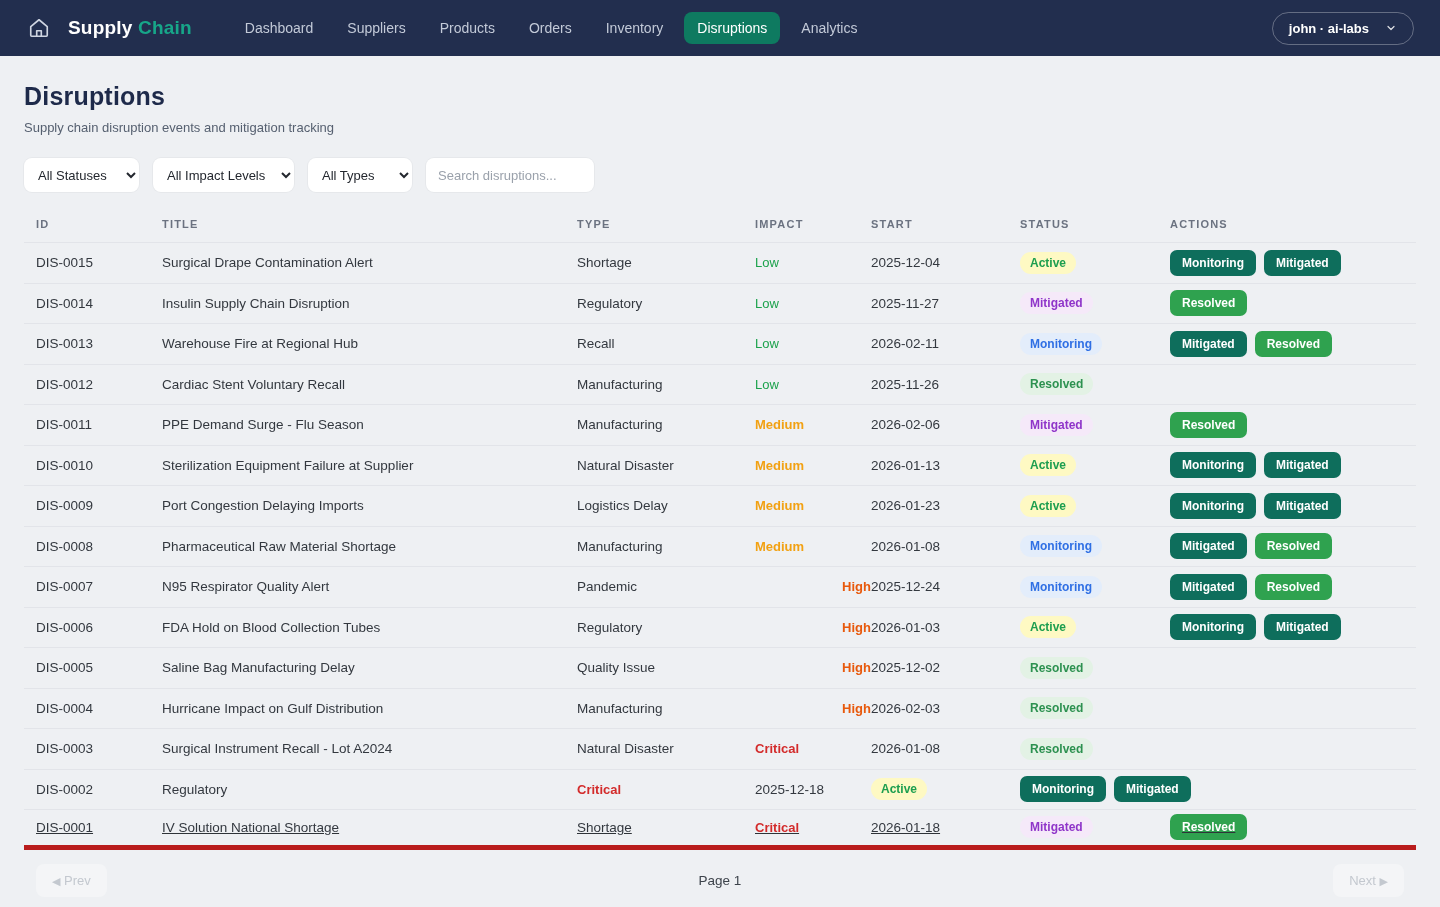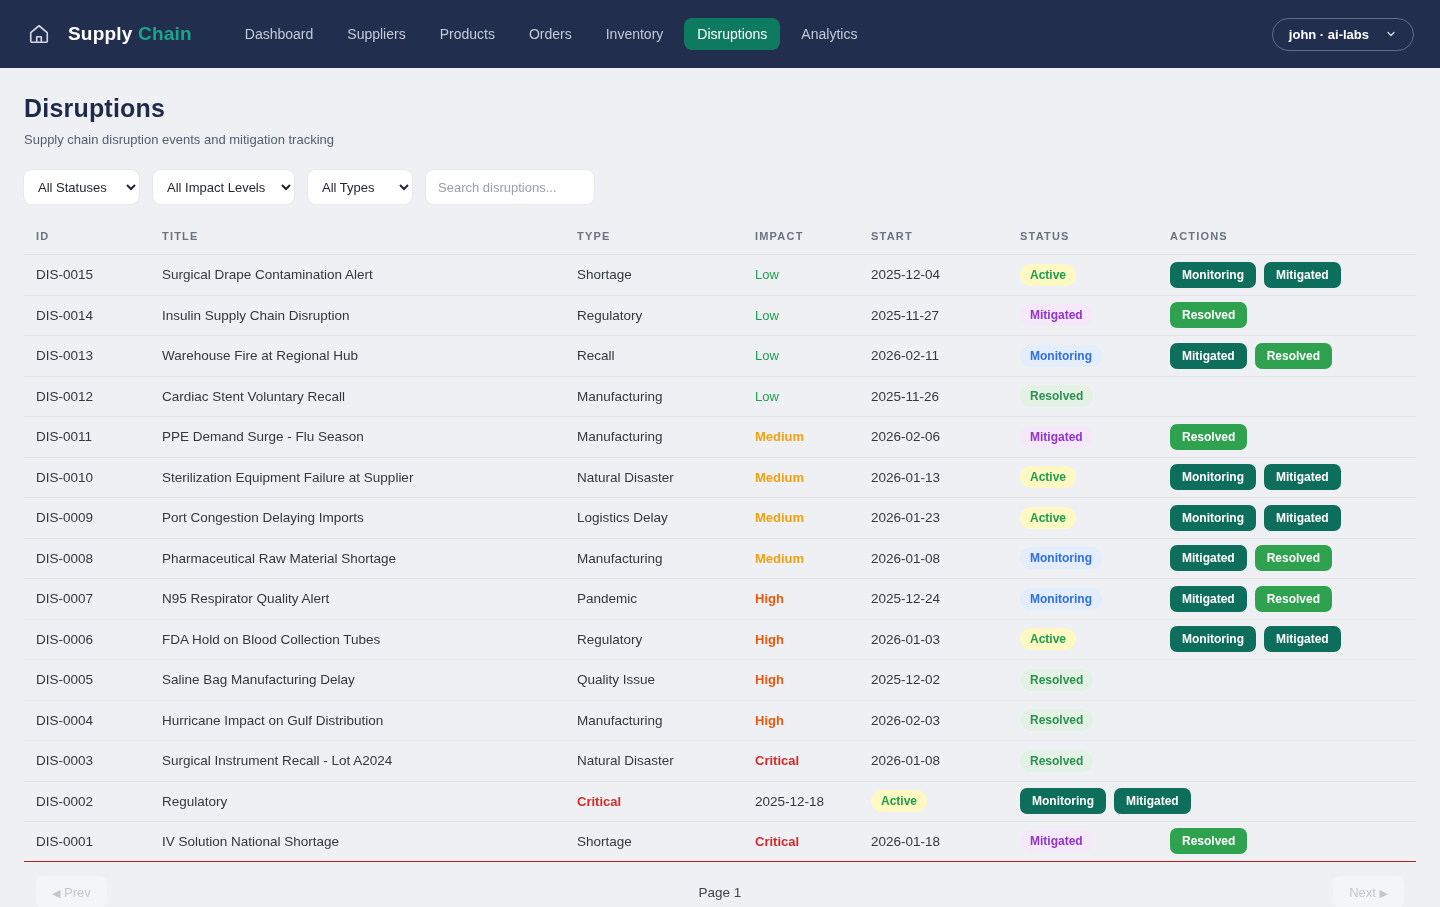--- a/index.html
+++ b/index.html
@@ -6,21 +6,21 @@
   html, body { width: 1440px; }
   body {
     font-family: "Liberation Sans", "DejaVu Sans", sans-serif;
     background: #eef0f3;
     min-height: 907px;
     color: #2e3338;
   }
 
   
   .topnav {
-    height: 68px;
+    height: 56px;
     background: #222e4e;
     display: flex;
     align-items: center;
     padding: 0 26px;
   }
   .home-btn {
     width: 26px; height: 26px;
     display: flex; align-items: center; justify-content: center;
     cursor: pointer;
     margin-right: 16px;
@@ -103,27 +103,27 @@
     font-weight: bold;
     letter-spacing: 1.2px;
     text-transform: uppercase;
   }
   .tbody .trow {
     height: 40.5px;
     border-top: 1px solid #e2e4e9;
     font-size: 13.5px;
     color: #2e3338;
   }
-  .tbody .trow:last-child { border-bottom: 1px solid #b91c1c; }
+  .tbody .trow:last-child { border-bottom: 5px solid #b91c1c; text-decoration: underline; }
   .cell-id, .cell-title, .cell-type, .cell-start { color: #33383f; }
 
   .impact { font-size: 13px; }
   .impact-low      { color: #1ca24c; font-weight: normal; }
   .impact-medium   { color: #f2a112; font-weight: bold; }
-  .impact-high     { color: #e8590c; font-weight: bold; }
+  .impact-high     { color: #e8590c; font-weight: bold; text-align: right; }
   .impact-critical { color: #d32b2b; font-weight: bold; }
 
   .pill {
     display: inline-block;
     font-size: 12px;
     font-weight: bold;
     padding: 4px 10px;
     border-radius: 11px;
     line-height: 1.2;
   }

